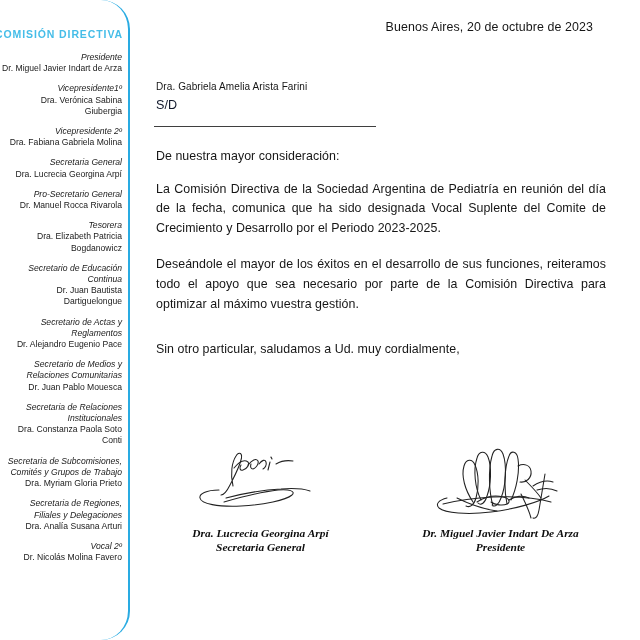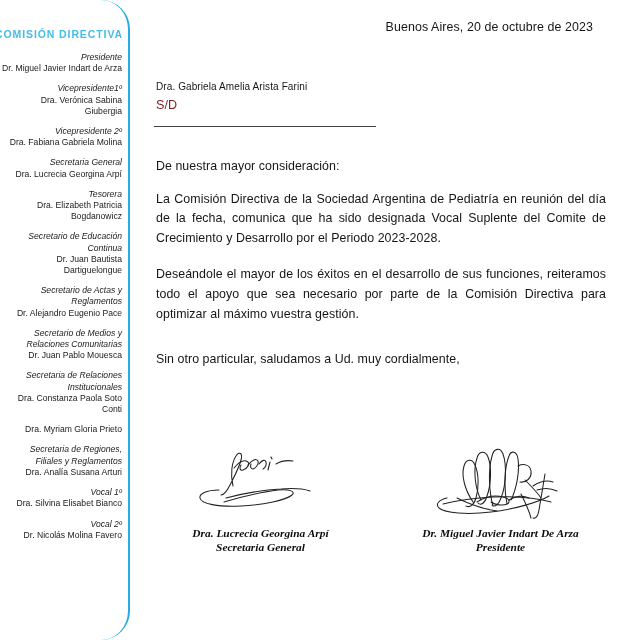--- a/index.html
+++ b/index.html
@@ -103,37 +103,37 @@
     width: 420px;
   }
   #addressee-name {
     font-size: 10px;
     color: #161616;
     line-height: 18px;
     letter-spacing: 0.1px;
   }
   #addressee-sd {
     font-size: 12.6px;
-    color: #7f1d1d;
+    color: #0f172a;
     line-height: 18px;
     letter-spacing: 0.1px;
   }
   #addressee-rule {
     position: absolute;
     left: 1px;
     top: 126px;
     width: 222px;
     height: 0;
     border-top: 1.6px solid #3f3f3f;
   }
 
   #body-block {
     position: absolute;
     left: 3px;
-    top: 157px;
+    top: 147px;
     width: 450px;
   }
   .para {
     font-size: 12.4px;
     line-height: 19.6px;
     color: #161616;
     text-align: justify;
     margin: 0 0 17px 0;
     letter-spacing: 0.05px;
   }
@@ -209,49 +209,50 @@
         </div>
         <div class="officer">
           <span class="officer-role">Vicepresidente 2º</span>
           <span class="officer-name">Dra. Fabiana Gabriela Molina</span>
         </div>
         <div class="officer">
           <span class="officer-role">Secretaria General</span>
           <span class="officer-name">Dra. Lucrecia Georgina Arpí</span>
         </div>
         <div class="officer">
+          <span class="officer-role">Pro-Secretario General</span>
+          <span class="officer-name">Dr. Manuel Rocca Rivarola</span>
+        </div>
+        <div class="officer">
           <span class="officer-role">Tesorera</span>
           <span class="officer-name">Dra. Elizabeth Patricia Bogdanowicz</span>
         </div>
         <div class="officer">
           <span class="officer-role">Secretario de Educación Continua</span>
           <span class="officer-name">Dr. Juan Bautista Dartiguelongue</span>
         </div>
         <div class="officer">
           <span class="officer-role">Secretario de Actas y Reglamentos</span>
           <span class="officer-name">Dr. Alejandro Eugenio Pace</span>
         </div>
         <div class="officer">
           <span class="officer-role">Secretario de Medios y Relaciones Comunitarias</span>
           <span class="officer-name">Dr. Juan Pablo Mouesca</span>
         </div>
         <div class="officer">
           <span class="officer-role">Secretaria de Relaciones Institucionales</span>
           <span class="officer-name">Dra. Constanza Paola Soto Conti</span>
         </div>
         <div class="officer">
+          <span class="officer-role">Secretaria de Subcomisiones, Comités y Grupos de Trabajo</span>
           <span class="officer-name">Dra. Myriam Gloria Prieto</span>
         </div>
         <div class="officer">
-          <span class="officer-role">Secretaria de Regiones, Filiales y Reglamentos</span>
+          <span class="officer-role">Secretaria de Regiones, Filiales y Delegaciones</span>
           <span class="officer-name">Dra. Analía Susana Arturi</span>
-        </div>
-        <div class="officer">
-          <span class="officer-role">Vocal 1º</span>
-          <span class="officer-name">Dra. Silvina Elisabet Bianco</span>
         </div>
         <div class="officer">
           <span class="officer-role">Vocal 2º</span>
           <span class="officer-name">Dr. Nicolás Molina Favero</span>
         </div>
       </div>
   </aside>
 
   <section id="letter">
 
@@ -259,21 +260,21 @@
 
     <div id="addressee-block">
       <div id="addressee-name">Dra. Gabriela Amelia Arista Farini</div>
       <div id="addressee-sd">S/D</div>
     </div>
 
     <div id="addressee-rule"></div>
 
     <div id="body-block">
       <p class="para salutation">De nuestra mayor consideración:</p>
-      <p class="para">La Comisión Directiva de la Sociedad Argentina de Pediatría en reunión del día de la fecha, comunica que ha sido designada Vocal Suplente del Comite de Crecimiento y Desarrollo por el Periodo 2023-2028.</p>
+      <p class="para">La Comisión Directiva de la Sociedad Argentina de Pediatría en reunión del día de la fecha, comunica que ha sido designada Vocal Suplente del Comite de Crecimiento y Desarrollo por el Periodo 2023-2025.</p>
       <p class="para">Deseándole el mayor de los éxitos en el desarrollo de sus funciones, reiteramos todo el apoyo que sea necesario por parte de la Comisión Directiva para optimizar al máximo vuestra gestión.</p>
       <p class="para closing">Sin otro particular, saludamos a Ud. muy cordialmente,</p>
     </div>
 
     <div id="signatures">
 
       <div class="sig-col" id="sig-col-left">
         <div class="sig-mark">
           <svg width="150" height="70" viewBox="0 0 150 70" fill="none" xmlns="http://www.w3.org/2000/svg">
             <g stroke="#222" stroke-width="1.05" fill="none" stroke-linecap="round">

